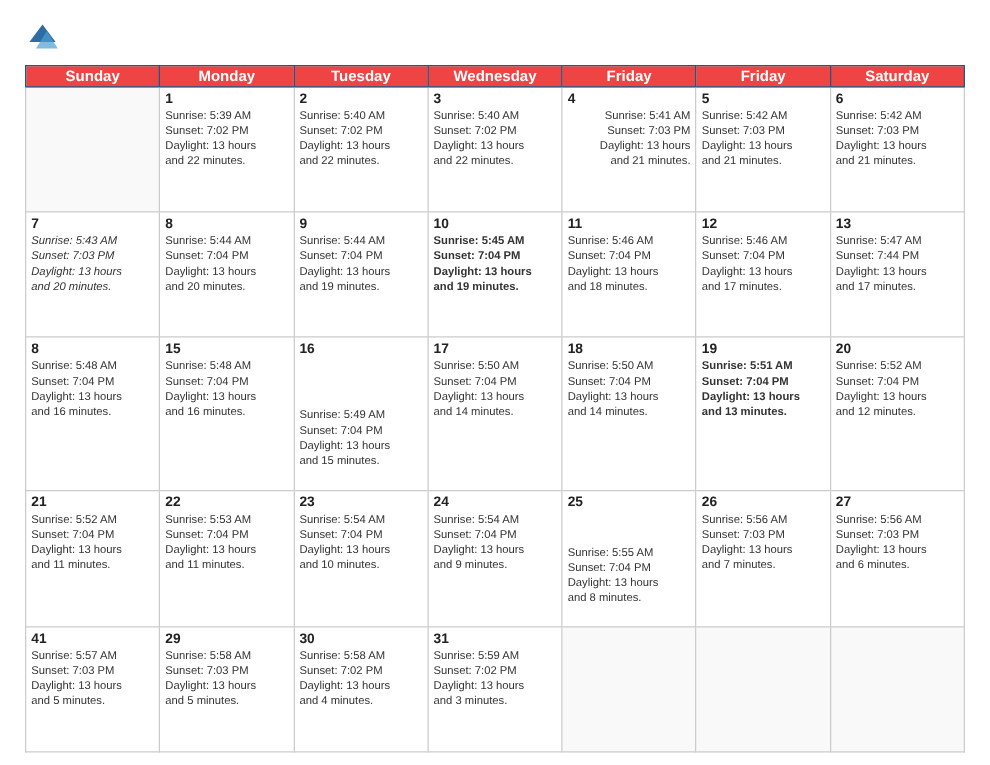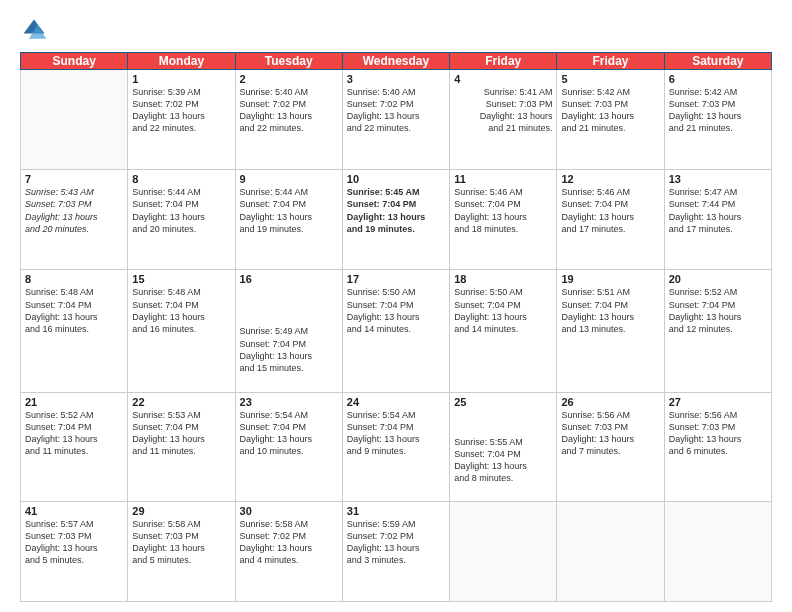--- a/index.html
+++ b/index.html
@@ -256,21 +256,21 @@
           </td>
           <td>
             <div class="day-num">18</div>
             <div class="day-info" style="white-space: pre-line;">Sunrise: 5:50 AM
 Sunset: 7:04 PM
 Daylight: 13 hours
 and 14 minutes.</div>
           </td>
           <td>
             <div class="day-num">19</div>
-            <div class="day-info" style="white-space: pre-line;">Sunrise: 5:51 AM
+            <div class="day-info" style="white-space: pre-line; font-weight: bold;">Sunrise: 5:51 AM
 Sunset: 7:04 PM
 Daylight: 13 hours
 and 13 minutes.</div>
           </td>
           <td>
             <div class="day-num">20</div>
             <div class="day-info" style="white-space: pre-line;">Sunrise: 5:52 AM
 Sunset: 7:04 PM
 Daylight: 13 hours
 and 12 minutes.</div>

